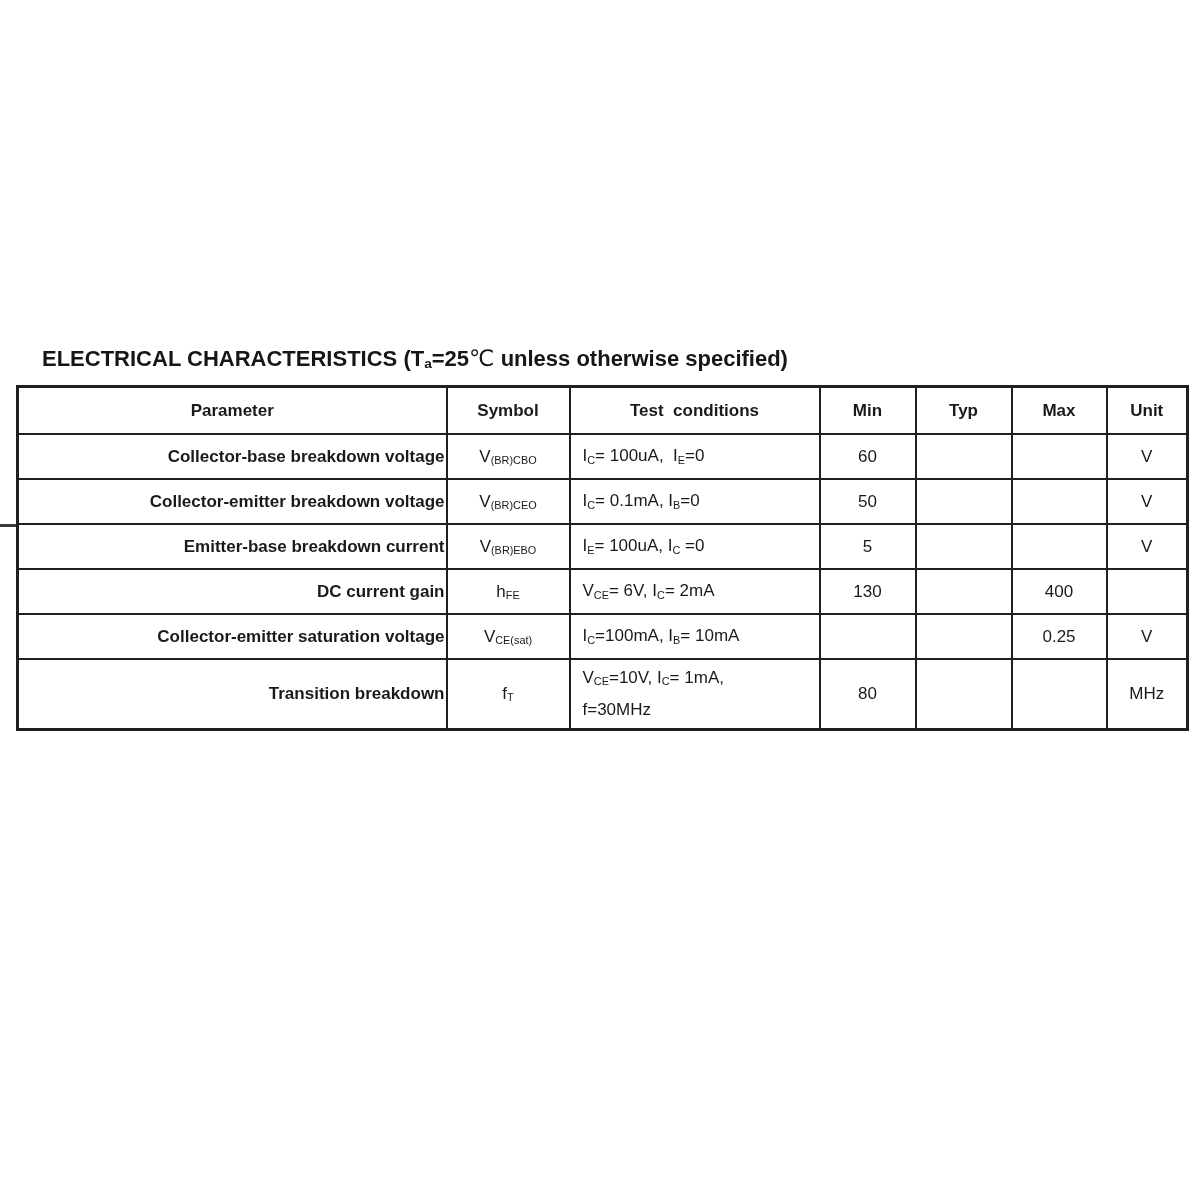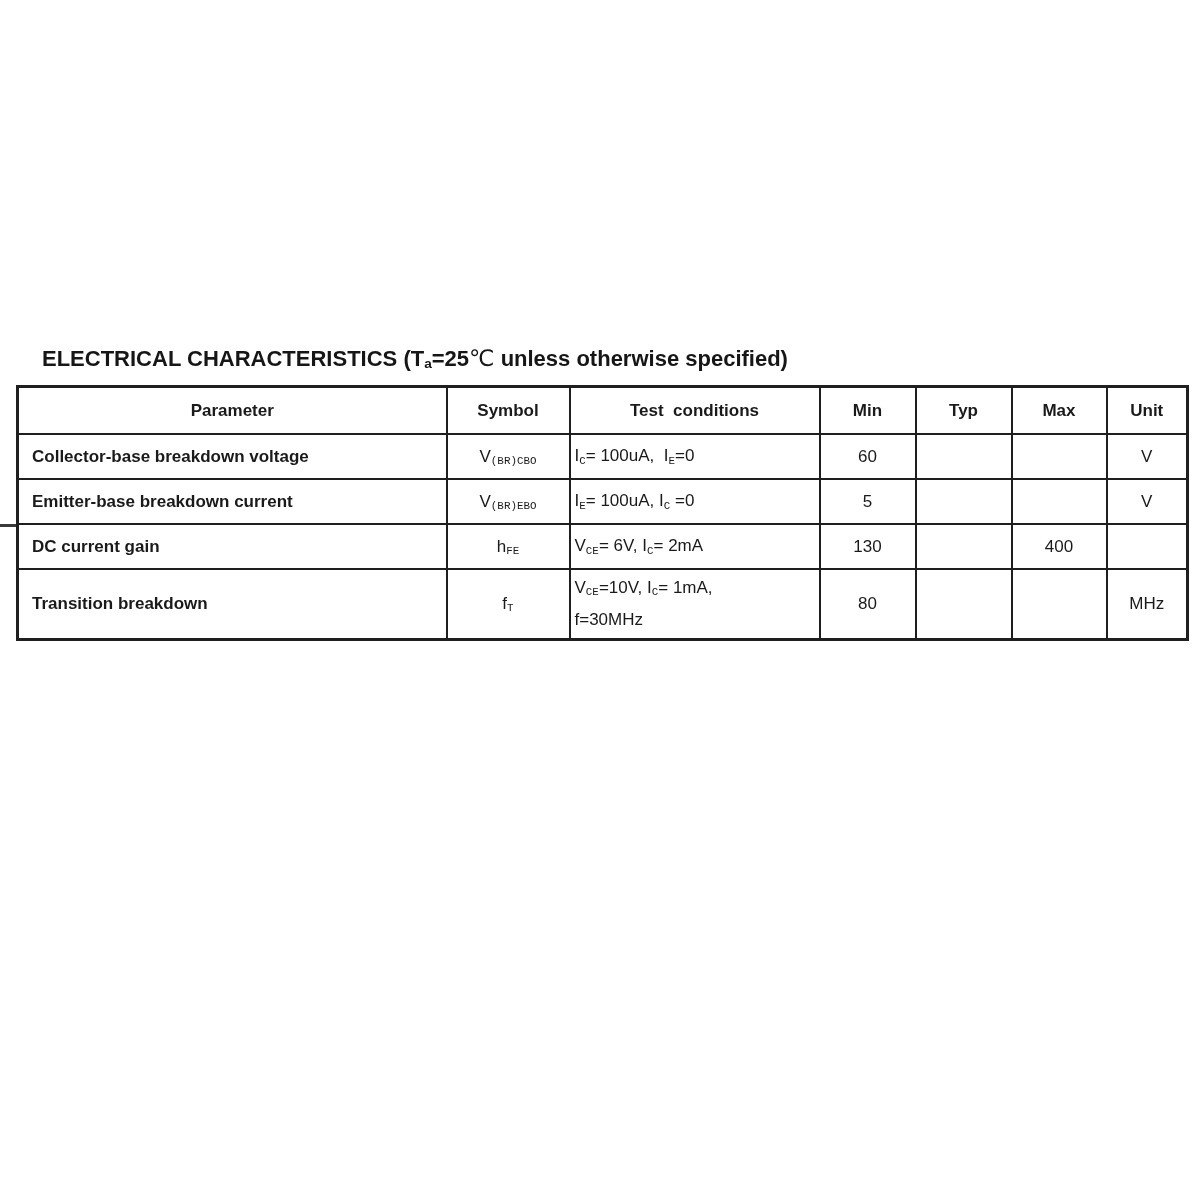--- a/index.html
+++ b/index.html
@@ -74,36 +74,35 @@
   .spec-table td {
     font-size: 17px;
     height: 41px;
     text-align: center;
   }
   .spec-table tbody tr:last-child td {
     height: 66px;
   }
   .spec-table td.col-parameter {
     font-weight: bold;
-    text-align: left;
+    text-align: right;
     padding-left: 13px;
   }
   .spec-table td.col-conditions {
     text-align: left;
-    padding-left: 4px;
+    padding-left: 12px;
     white-space: pre-wrap;
     line-height: 1.9;
   }
   .spec-table sub {
     font-size: 64%;
     line-height: 0;
     vertical-align: baseline;
     position: relative;
     top: 0.22em;
-    font-family: Liberation Mono, monospace;
   }
 </style>
 </head>
 <body>
 
 <div class="page">
 
   <div class="title">ELECTRICAL CHARACTERISTICS (T<sub>a</sub>=25<span class="degc">℃</span> unless otherwise specified)</div>
 
   <div class="edge-tick"></div>
@@ -133,38 +132,56 @@
         <tr>
           <td class="col-parameter">Collector-base breakdown voltage</td>
           <td class="col-symbol">V<sub>(BR)CBO</sub></td>
           <td class="col-conditions">I<sub>C</sub>= 100uA,  I<sub>E</sub>=0</td>
           <td class="col-min">60</td>
           <td class="col-typ"></td>
           <td class="col-max"></td>
           <td class="col-unit">V</td>
         </tr>
         <tr>
+          <td class="col-parameter">Collector-emitter breakdown voltage</td>
+          <td class="col-symbol">V<sub>(BR)CEO</sub></td>
+          <td class="col-conditions">I<sub>C</sub>= 0.1mA, I<sub>B</sub>=0</td>
+          <td class="col-min">50</td>
+          <td class="col-typ"></td>
+          <td class="col-max"></td>
+          <td class="col-unit">V</td>
+        </tr>
+        <tr>
           <td class="col-parameter">Emitter-base breakdown current</td>
           <td class="col-symbol">V<sub>(BR)EBO</sub></td>
           <td class="col-conditions">I<sub>E</sub>= 100uA, I<sub>C</sub> =0</td>
           <td class="col-min">5</td>
           <td class="col-typ"></td>
           <td class="col-max"></td>
           <td class="col-unit">V</td>
         </tr>
         <tr>
           <td class="col-parameter">DC current gain</td>
           <td class="col-symbol">h<sub>FE</sub></td>
           <td class="col-conditions">V<sub>CE</sub>= 6V, I<sub>C</sub>= 2mA</td>
           <td class="col-min">130</td>
           <td class="col-typ"></td>
           <td class="col-max">400</td>
           <td class="col-unit"></td>
         </tr>
         <tr>
+          <td class="col-parameter">Collector-emitter saturation voltage</td>
+          <td class="col-symbol">V<sub>CE(sat)</sub></td>
+          <td class="col-conditions">I<sub>C</sub>=100mA, I<sub>B</sub>= 10mA</td>
+          <td class="col-min"></td>
+          <td class="col-typ"></td>
+          <td class="col-max">0.25</td>
+          <td class="col-unit">V</td>
+        </tr>
+        <tr>
           <td class="col-parameter">Transition breakdown</td>
           <td class="col-symbol">f<sub>T</sub></td>
           <td class="col-conditions">V<sub>CE</sub>=10V, I<sub>C</sub>= 1mA,<br>f=30MHz</td>
           <td class="col-min">80</td>
           <td class="col-typ"></td>
           <td class="col-max"></td>
           <td class="col-unit">MHz</td>
         </tr>
       </tbody>
   </table>

